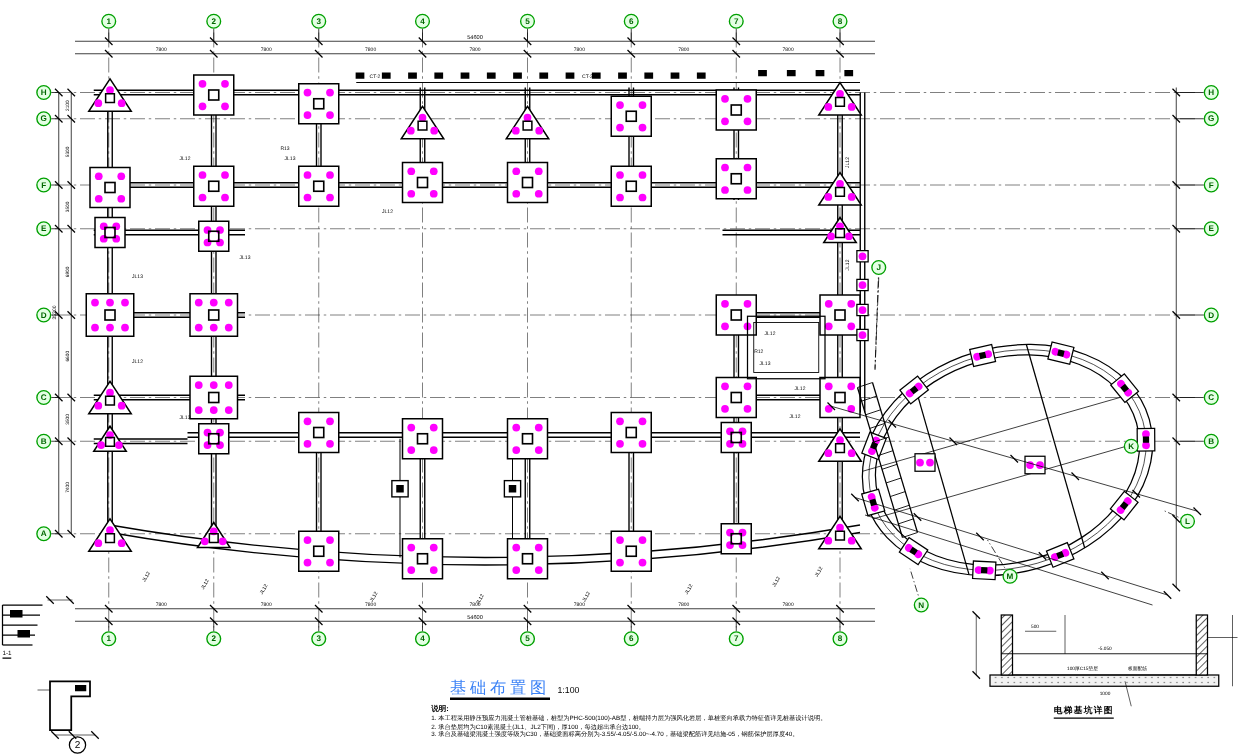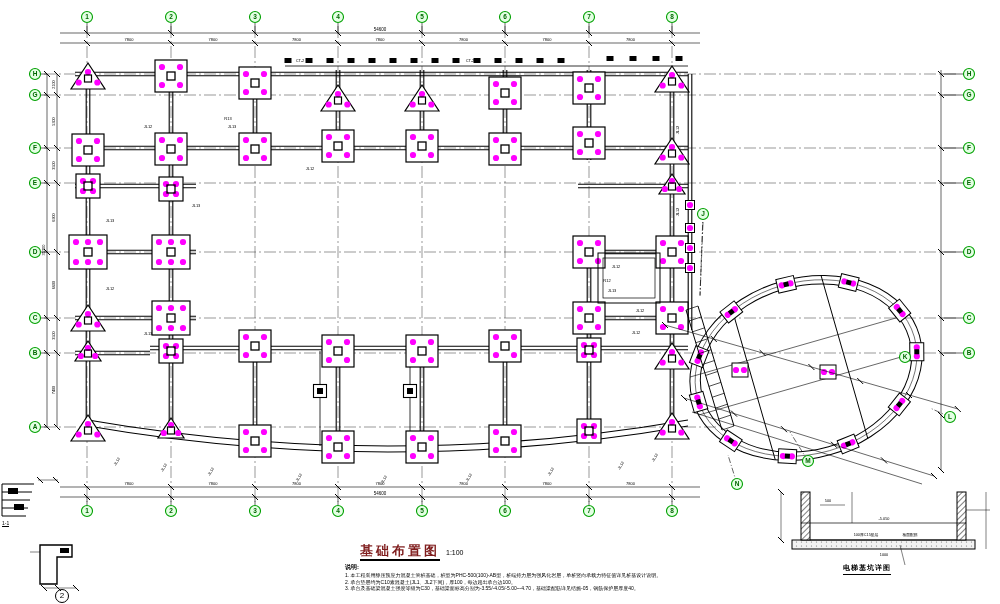--- a/index.html
+++ b/index.html
@@ -1,21 +1,21 @@
 <!DOCTYPE html>
 <html><head>
 <meta charset="utf-8">
 <style>
   html,body{margin:0;padding:0;background:#fff;}
   #stage{position:relative;width:1000px;height:604px;background:#ffffff;overflow:hidden;
          font-family:"Liberation Sans",sans-serif;}
   svg{position:absolute;left:0;top:0;}
   .title-block{position:absolute;left:360px;top:541px;}
-  .title-text{font-family:"Liberation Sans",sans-serif;font-weight:bold;font-size:13px;
-              letter-spacing:3px;color:#7f1d1d;border-bottom:2.5px solid #000;padding-bottom:1px;}
+  .title-text{font-family:"Liberation Sans",sans-serif;font-weight:normal;font-size:13px;
+              letter-spacing:3px;color:#3b82f6;border-bottom:2.5px solid #000;padding-bottom:1px;}
   .title-scale{font-size:7px;margin-left:6px;color:#000;}
   .notes{position:absolute;left:345px;top:563px;width:330px;color:#000;}
   .notes-header{font-size:6px;font-weight:bold;}
   .note-item{font-size:5px;line-height:1.3;letter-spacing:0;}
   .pit-title{position:absolute;left:843px;top:563px;font-size:7px;font-weight:bold;color:#000;
              border-bottom:1.5px solid #000;padding-bottom:1px;letter-spacing:1px;}
   .d2-bubble{position:absolute;left:55px;top:589px;width:12px;height:12px;border:1px solid #000;
              border-radius:50%;font-size:8px;line-height:12px;text-align:center;color:#000;}
   .d1-label{position:absolute;left:2px;top:520px;font-size:5px;color:#000;
             border-bottom:1px solid #000;}

